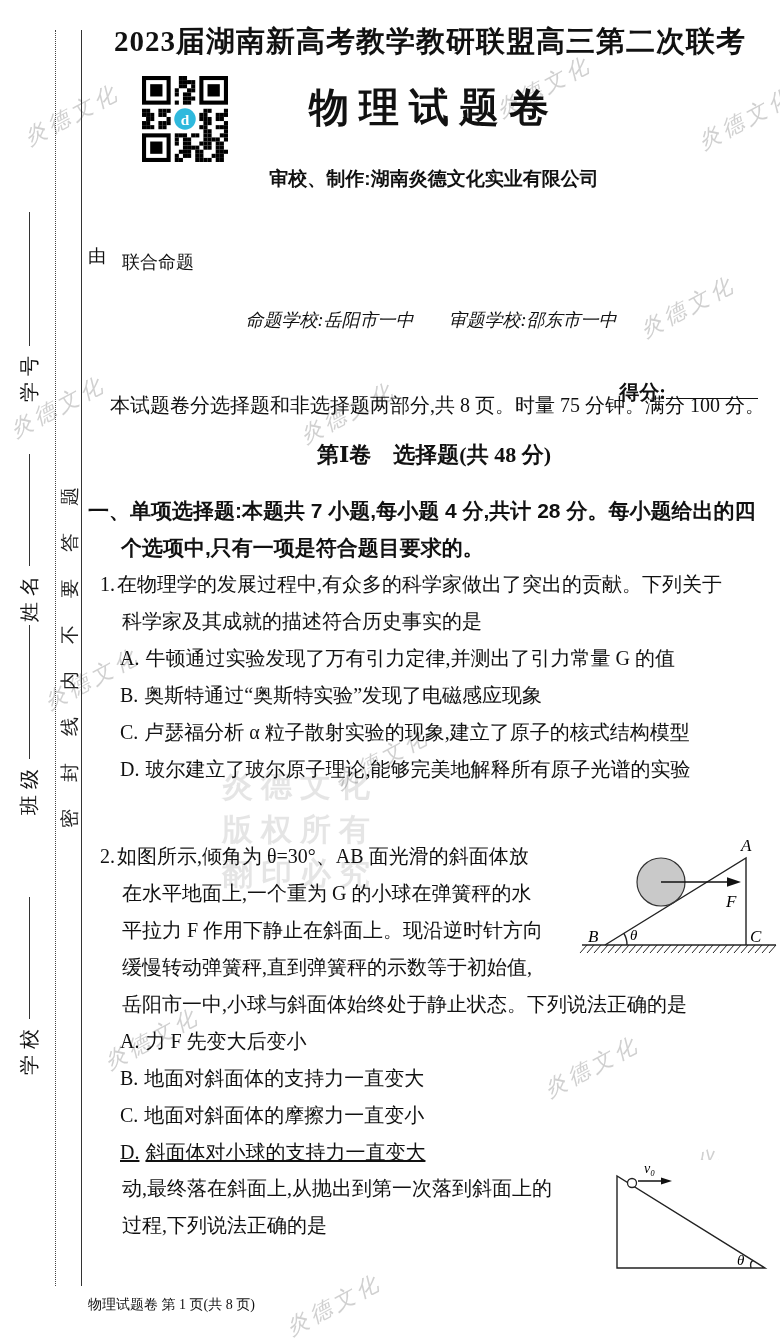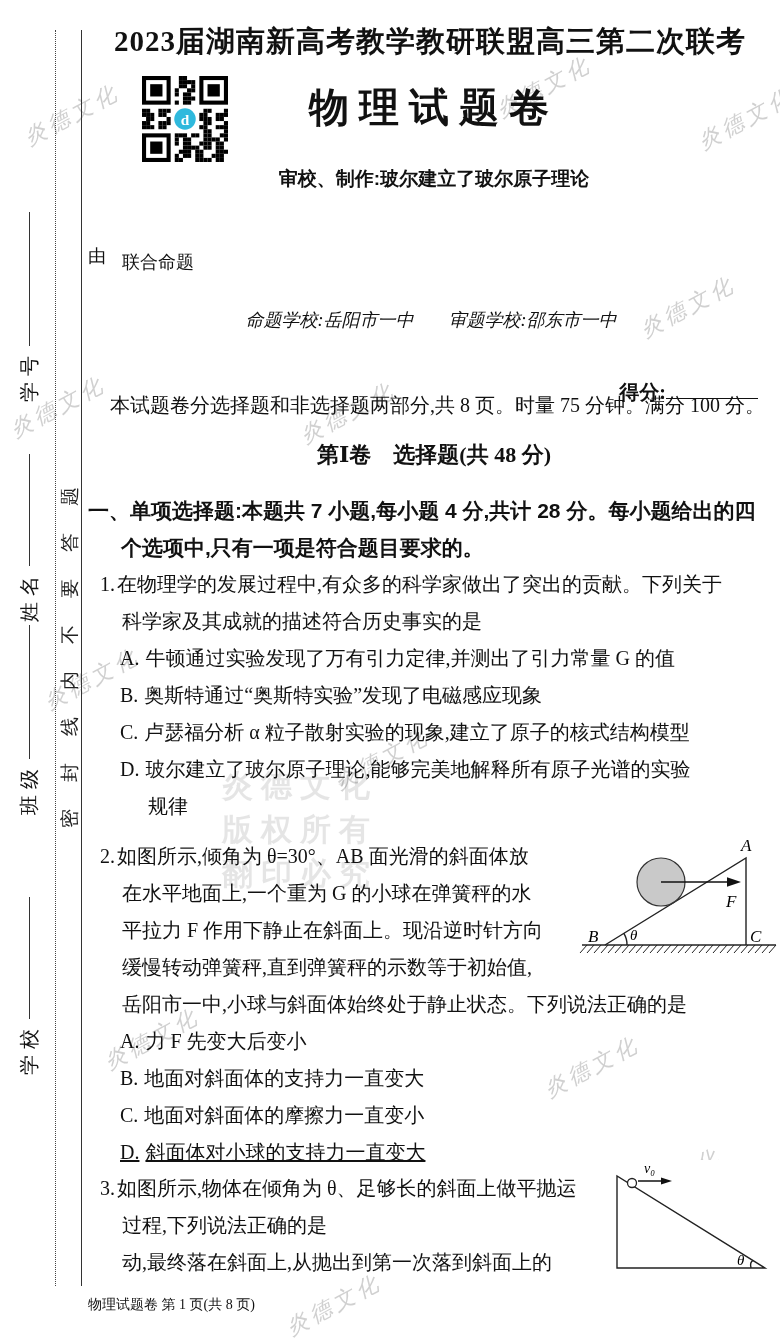--- a/index.html
+++ b/index.html
@@ -233,21 +233,21 @@
       <rect x="0" y="56" width="28" height="28" fill="#000"></rect>
       <rect x="4" y="60" width="20" height="20" fill="#fff"></rect>
       <rect x="8" y="64" width="12" height="12" fill="#000"></rect>
       <rect x="29" y="29" width="26" height="26" fill="#fff" rx="6"></rect>
       <circle cx="42" cy="42" r="10.5" fill="#2fb9dd"></circle>
       <text x="42" y="47.5" text-anchor="middle" font-size="15" font-weight="bold" fill="#fff" font-family="&quot;Liberation Sans&quot;,&quot;DejaVu Sans&quot;,sans-serif">d</text>
     </svg>
 </div>
 
 <div class="abs paper-title">物理试题卷</div>
-<div class="abs producer">审校、制作:玻尔建立了玻尔原子理论</div>
+<div class="abs producer">审校、制作:湖南炎德文化实业有限公司</div>
 
 <div class="abs commission">
   <div class="prefix">由</div>
   <div class="suffix">联合命题</div>
 </div>
 
 <div class="abs proposer-row">
   <span>命题学校:岳阳市一中</span>
   <span>审题学校:邵东市一中</span>
 </div>
@@ -266,21 +266,20 @@
 
 <div class="abs question" style="top:566px;">
   <div><span class="qnum">1.</span><span>在物理学的发展过程中,有众多的科学家做出了突出的贡献。下列关于</span></div>
   <div class="cont">科学家及其成就的描述符合历史事实的是</div>
 </div>
 <div class="opt" style="top:640px;"><span class="opt-label">A.</span><span>牛顿通过实验发现了万有引力定律,并测出了引力常量 G 的值</span></div>
 <div class="opt" style="top:677px;"><span class="opt-label">B.</span><span>奥斯特通过“奥斯特实验”发现了电磁感应现象</span></div>
 <div class="opt" style="top:714px;"><span class="opt-label">C.</span><span>卢瑟福分析 α 粒子散射实验的现象,建立了原子的核式结构模型</span></div>
 <div class="opt" style="top:751px;">
   <div><span class="opt-label">D.</span><span>玻尔建立了玻尔原子理论,能够完美地解释所有原子光谱的实验</span></div>
-  <div class="cont2">规律</div>
 </div>
 
 <div class="abs question" style="top:838px;right:225px;">
   <div><span class="qnum">2.</span><span>如图所示,倾角为 θ=30°、AB 面光滑的斜面体放</span></div>
   <div class="cont">在水平地面上,一个重为 G 的小球在弹簧秤的水</div>
   <div class="cont">平拉力 F 作用下静止在斜面上。现沿逆时针方向</div>
   <div class="cont">缓慢转动弹簧秤,直到弹簧秤的示数等于初始值,</div>
 </div>
 <div class="abs question" style="top:986px;">
   <div class="cont">岳阳市一中,小球与斜面体始终处于静止状态。下列说法正确的是</div>
@@ -333,23 +332,22 @@
     <text x="52" y="110" font-size="15" font-style="italic">θ</text>
   </svg>
 </div>
 
 <div class="opt" style="top:1023px;"><span class="opt-label">A.</span><span>力 F 先变大后变小</span></div>
 <div class="opt" style="top:1060px;"><span class="opt-label">B.</span><span>地面对斜面体的支持力一直变大</span></div>
 <div class="opt" style="top:1097px;"><span class="opt-label">C.</span><span>地面对斜面体的摩擦力一直变小</span></div>
 <div class="opt" style="top:1134px;text-decoration:underline;"><span class="opt-label">D.</span><span>斜面体对小球的支持力一直变大</span></div>
 
 <div class="abs question" style="top:1170px;right:190px;">
-  <div><span class="qnum">3.</span><span>如图所示,物体在倾角为 θ、足够长的斜面上做平抛运</span></div>
+  <div class="cont">动,最终落在斜面上,从抛出到第一次落到斜面上的</div>
   <div class="cont">过程,下列说法正确的是</div>
-  <div class="cont">动,最终落在斜面上,从抛出到第一次落到斜面上的</div>
 </div>
 
 <div class="abs fig" style="left:602px;top:1160px;">
   <svg width="176" height="122" viewBox="0 0 176 122">
     <g stroke="#222" stroke-width="1.4" fill="none">
       <path d="M15,16 L15,108 L163,108 Z"></path>
       <path d="M149,108 Q147.5,102 151.2,100.4"></path>
     </g>
     <circle cx="30" cy="23" r="4.5" fill="#fff" stroke="#222" stroke-width="1.3"></circle>
     <line x1="36" y1="21" x2="60" y2="21" stroke="#111" stroke-width="1.5"></line>

